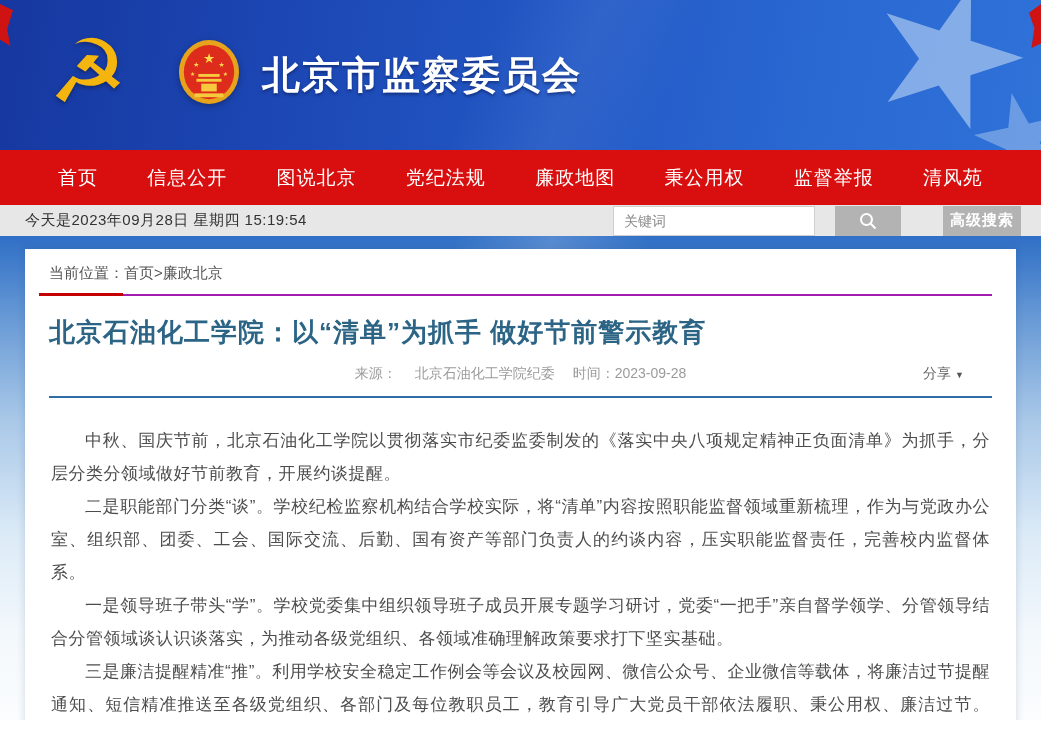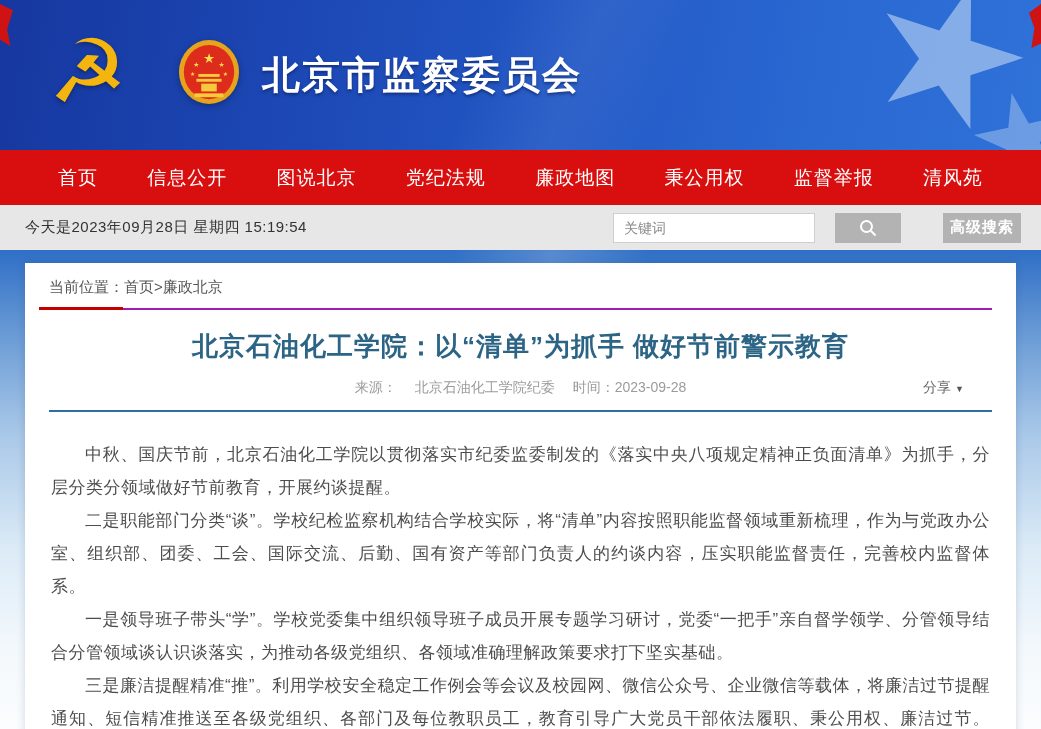--- a/index.html
+++ b/index.html
@@ -26,21 +26,21 @@
   .nat-emblem { margin-left:44px; margin-top:-4px; flex:0 0 auto; filter:drop-shadow(0 2px 3px rgba(0,0,0,0.3)); }
   .org2 { color:#fff; font-size:38px; font-weight:bold; letter-spacing:2px; margin-left:22px;
     text-shadow:0 2px 3px rgba(10,30,90,0.6); white-space:nowrap; }
 
   
   .nav { height:55px; background:#d90f0f; display:flex; align-items:center;
     justify-content:space-between; padding:0 58px; }
   .nav a { color:#fff; font-size:19px; text-decoration:none; white-space:nowrap; letter-spacing:1px; cursor:pointer; }
 
   
-  .datebar { height:45px; background:#e7e7e7; display:flex; align-items:center; padding:0 20px 0 25px; }
+  .datebar { height:31px; background:#e7e7e7; display:flex; align-items:center; padding:0 20px 0 25px; }
   .date-text { font-size:15px; color:#333; letter-spacing:0.5px; }
   .search-group { margin-left:auto; display:flex; align-items:center; height:30px;gap:20px; }
   .search-input { width:202px; height:30px; border:1px solid #cfcfcf; background:#fff; padding:0 10px;
     font-size:14px; color:#333; outline:none; font-family:inherit; }
   .search-input::placeholder { color:#8a8a8a; }
   .search-btn { width:66px; height:30px; background:#b3b3b3; border:none; cursor:pointer;
     display:flex; align-items:center; justify-content:center; }
   .adv-btn { width:78px; height:30px; background:#b3b3b3; border:none; margin-left:22px; cursor:pointer;
     color:#fff; font-size:15px; font-weight:bold; letter-spacing:1px; font-family:inherit; }
 
@@ -50,21 +50,21 @@
   .content-bg .bg-streak { position:absolute; left:-60px; top:-30px; width:1200px; height:200px;
     background:linear-gradient(100deg,transparent 42%,rgba(255,255,255,0.18) 50%,transparent 58%); }
   .card { position:relative; width:991px; margin:13px auto 0; background:#fff; min-height:471px;
     padding:0 24px; box-shadow:0 0 8px rgba(20,50,100,0.18); }
 
   .breadcrumb { padding:15px 0 11px; font-size:15px; color:#555; position:relative;
     border-bottom:2px solid #a21caf; }
   .breadcrumb a { color:#555; text-decoration:none; cursor:pointer; }
   .bc-underline { position:absolute; left:-10px; bottom:-2px; width:84px; height:3px; background:#c40000; }
 
-  .article-title { margin-top:19px; text-align:center; font-size:26px; font-weight:bold;
+  .article-title { margin-top:19px; font-size:26px; font-weight:bold;
     color:#2c6485; letter-spacing:1px; }
   .meta { position:relative; margin-top:15px; text-align:center; font-size:14px; color:#9b9b9b;
     padding-bottom:13px; border-bottom:2px solid #2e6da8; }
   .meta .gap { display:inline-block; width:18px; }
   .share { position:absolute; right:28px; top:0; color:#666; cursor:pointer; font-size:14px; }
   .share .caret { font-size:9px; color:#555; margin-left:4px; }
 
   .article-body { padding:26px 2px 20px; }
   .article-body p { font-size:17px; line-height:33px; color:#4d4d4d; text-indent:2em;
     text-align:justify; letter-spacing:0.5px; }

